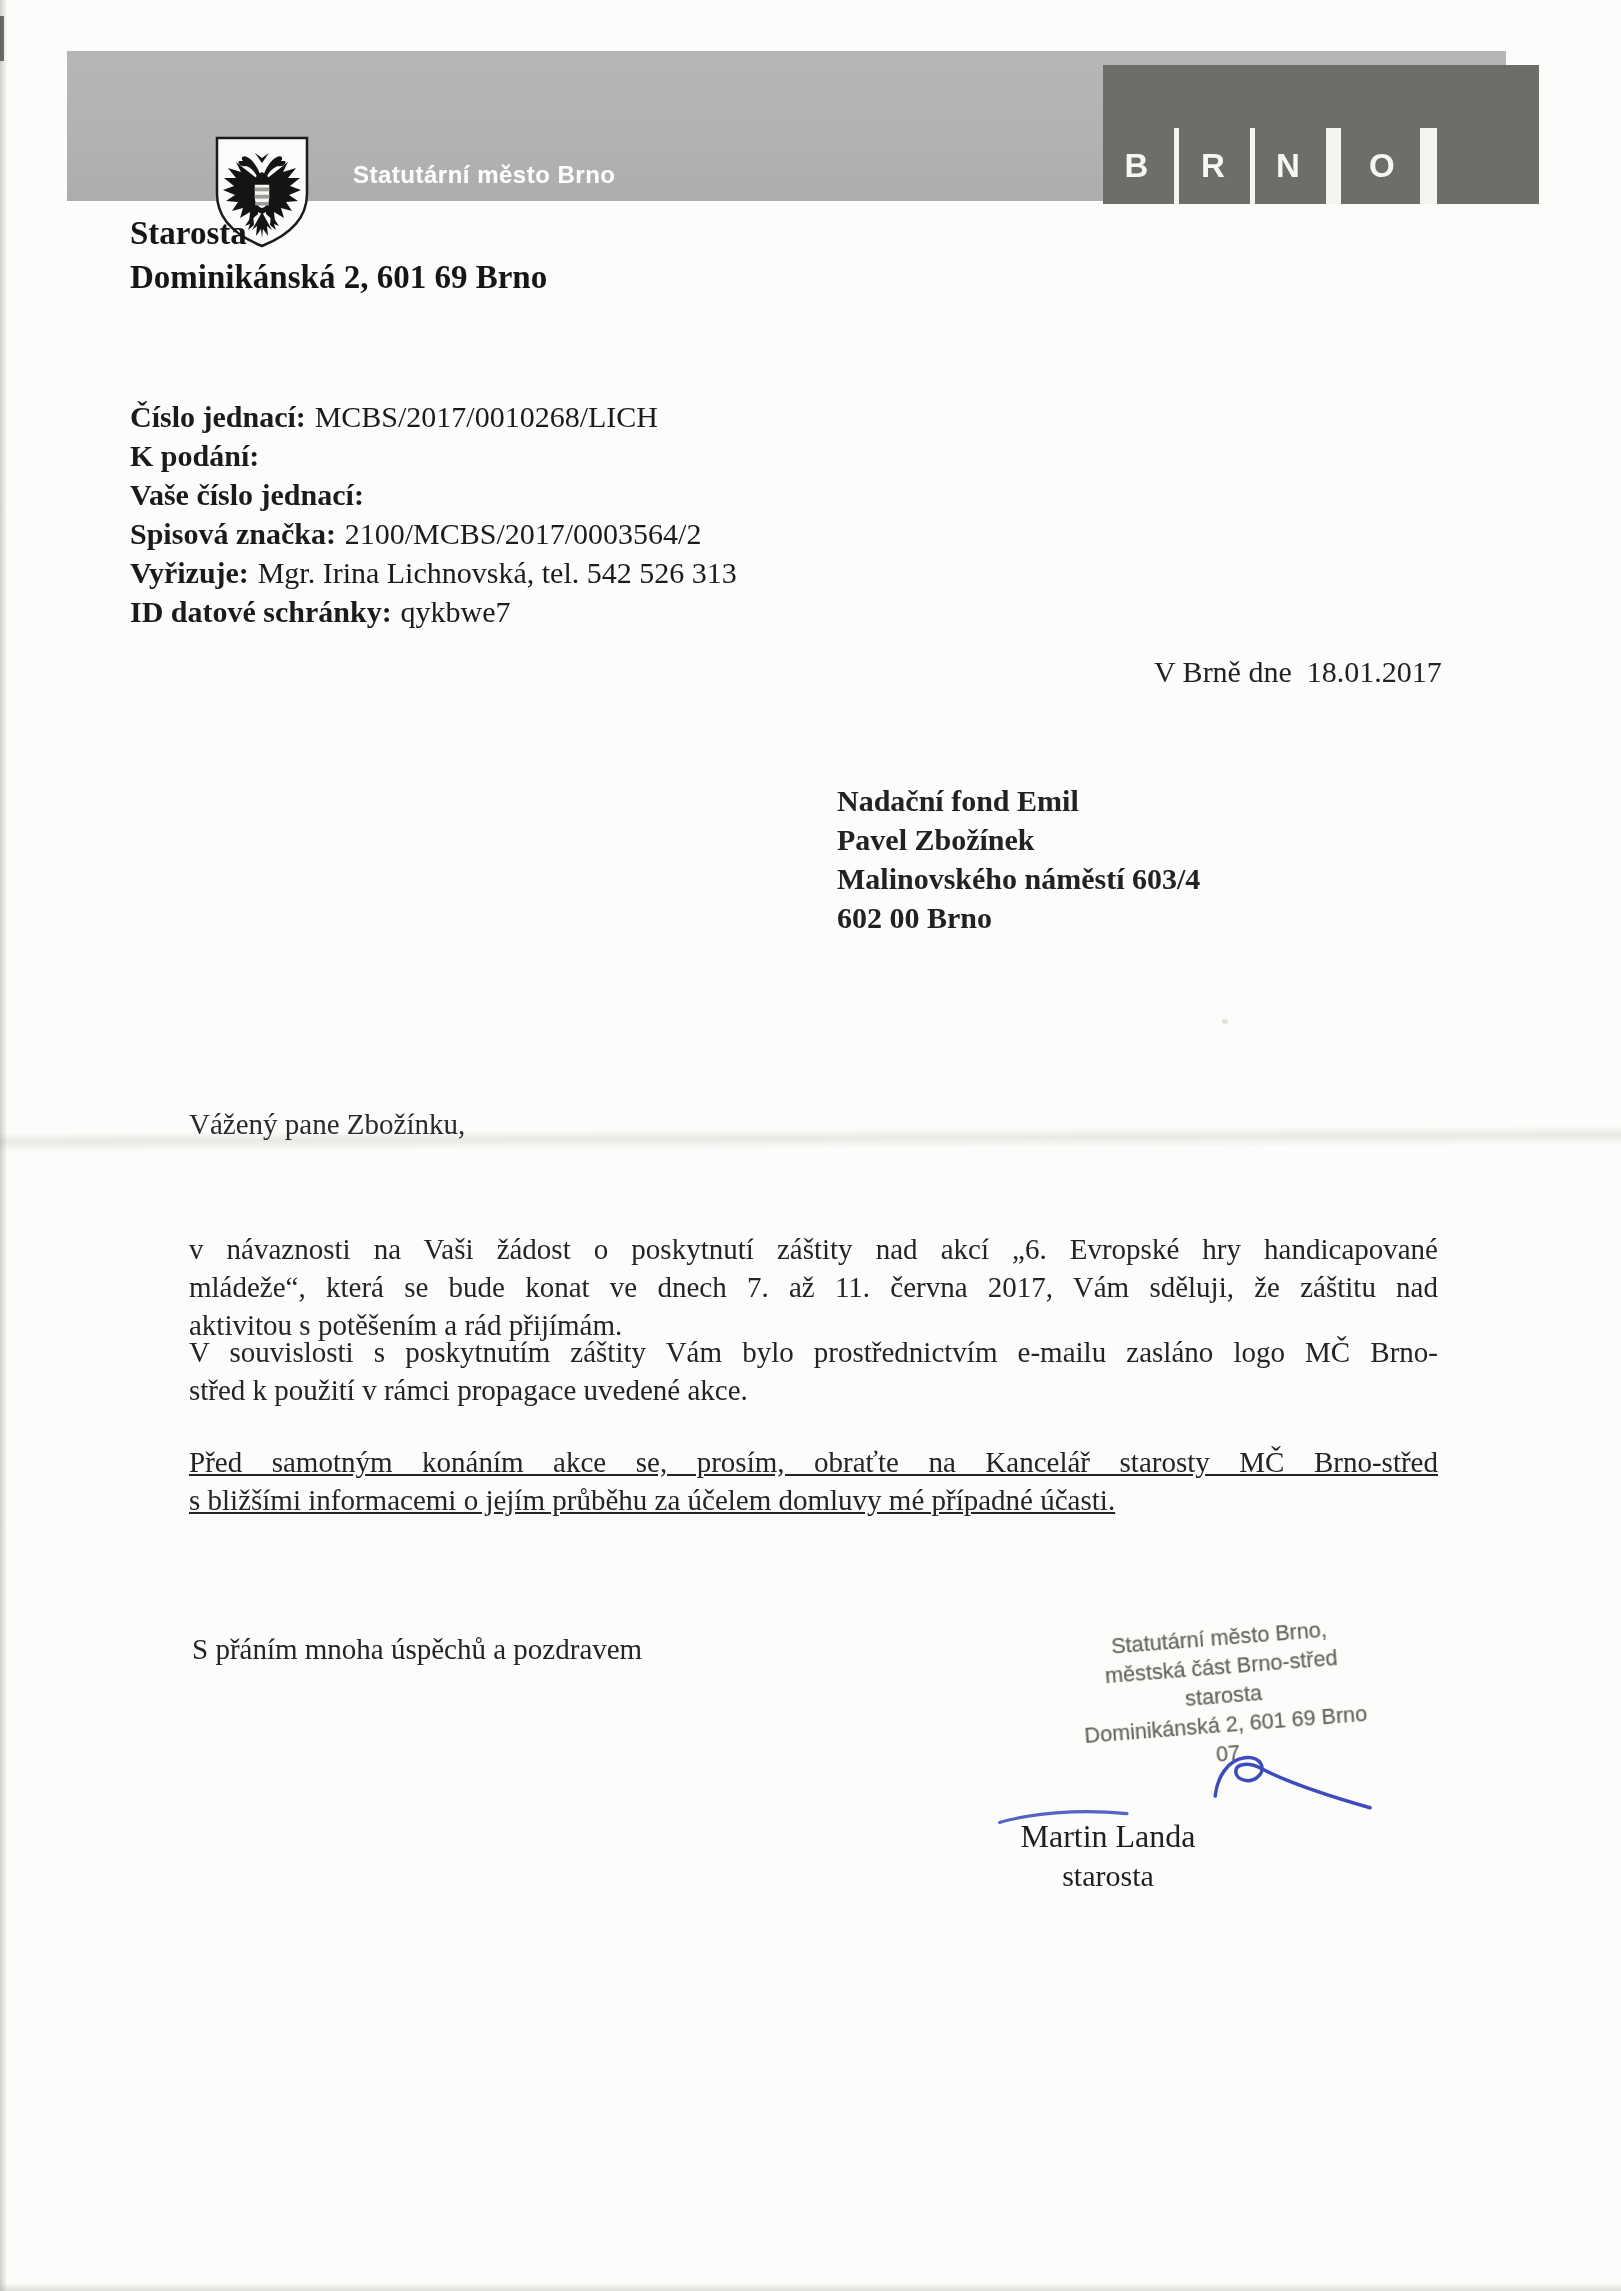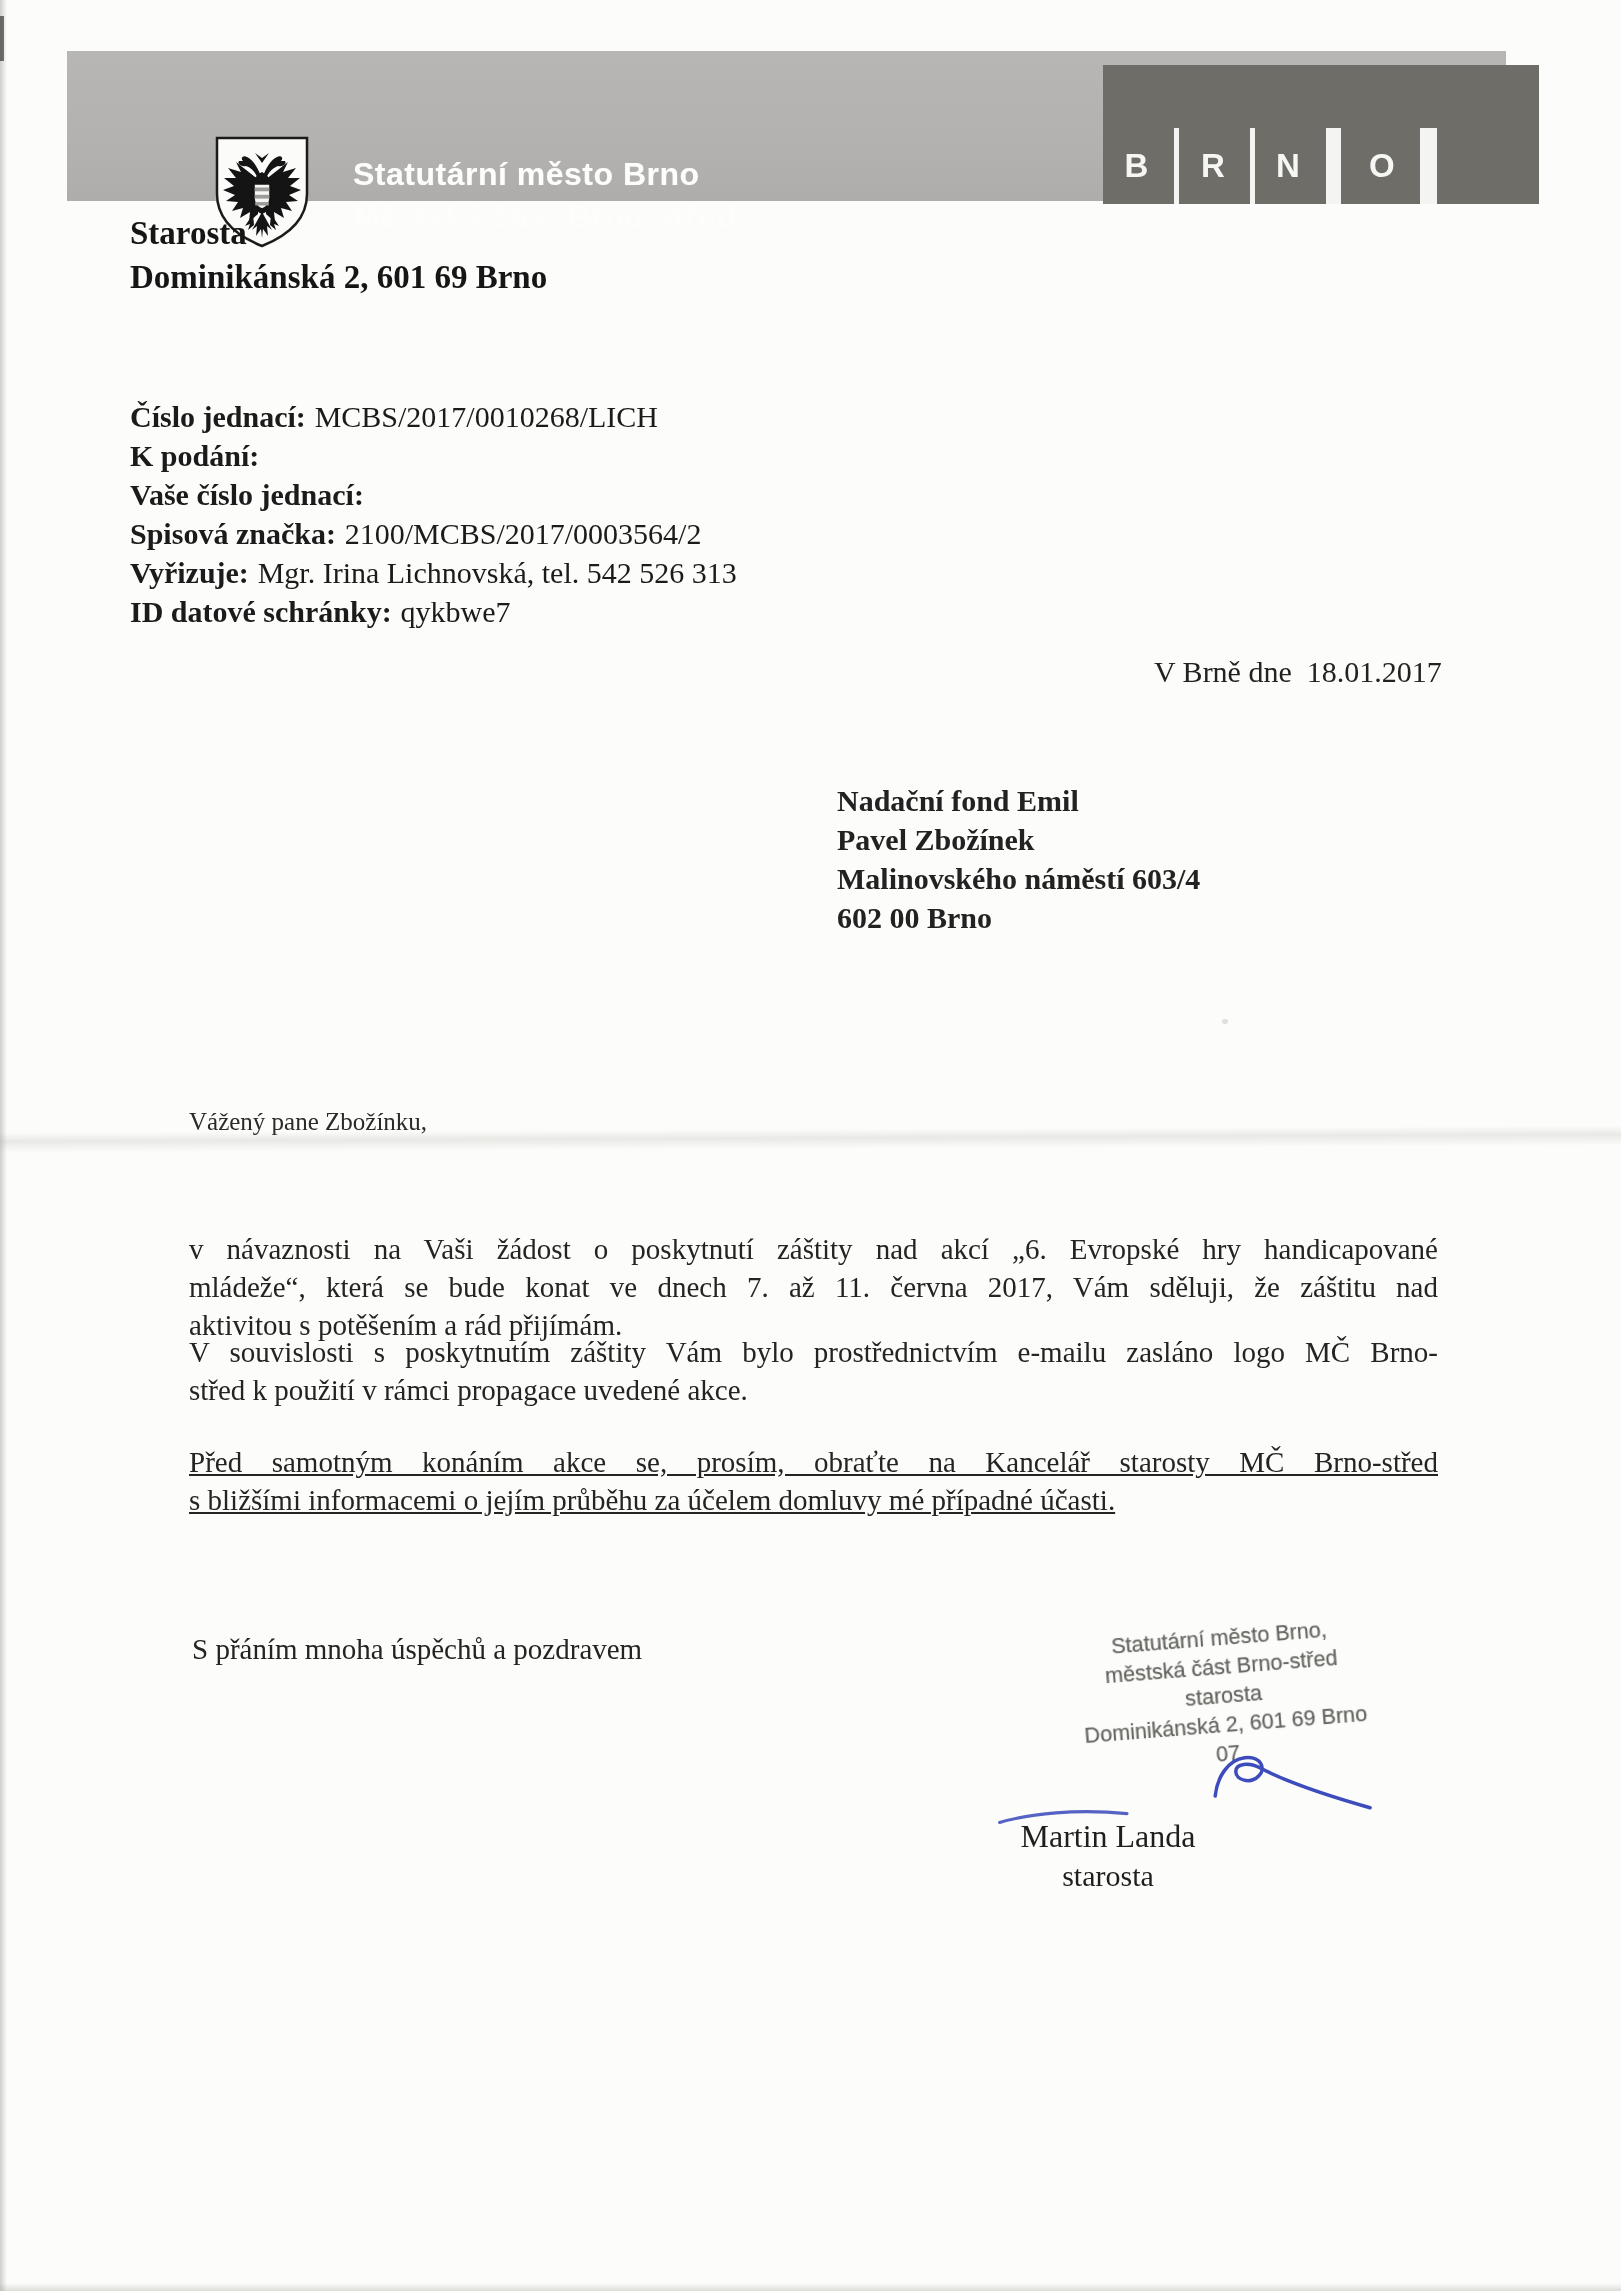--- a/index.html
+++ b/index.html
@@ -14,21 +14,21 @@
   }
   
   .banner{
     position:absolute;left:67px;top:51px;width:1439px;height:150px;
     background:linear-gradient(180deg,#b7b6b4 0%,#b3b2b0 60%,#aeadab 100%);
   }
   .coat{position:absolute;left:141px;top:83px;width:108px;height:116px;}
   .org{
     position:absolute;left:286px;top:102px;
     font-family:"Liberation Sans", sans-serif;
-    font-weight:bold;font-size:32px;line-height:43px;color:#fdfdfc;
+    font-weight:bold;font-size:24px;line-height:43px;color:#fdfdfc;
     text-shadow:0 0 1px rgba(255,255,255,.4);
     letter-spacing:0.5px;white-space:nowrap;
   }
   .brno-logo{
     position:absolute;left:1103px;top:65px;width:436px;height:139px;
     background:#6f6d67;
   }
   .brno-letter{
     position:absolute;top:82px;
     font-family:"Liberation Sans", sans-serif;
@@ -50,21 +50,21 @@
     position:absolute;left:1154px;top:655px;
     font-size:30px;white-space:pre;color:#222;
   }
   .recipient{
     position:absolute;left:837px;top:781px;
     font-size:30px;line-height:39px;white-space:nowrap;color:#222;font-weight:bold;
   }
   
   .salutation{
     position:absolute;left:189px;top:1108px;
-    font-size:25px;color:#2a2a2a;white-space:nowrap;
+    font-size:29px;color:#2a2a2a;white-space:nowrap;
   }
   .para{position:absolute;left:189px;width:1249px;font-size:29px;color:#242424;}
   .para .bline{line-height:38px;text-align:justify;text-align-last:justify;}
   .para .bline.last{text-align-last:left;}
   .p1{top:1182px;margin-top:48px;} .p2{top:1333px;} .p3{top:1443px;text-decoration:underline;}
   .closing{
     position:absolute;left:192px;top:1633px;
     font-size:29px;color:#242424;white-space:nowrap;
   }
   

